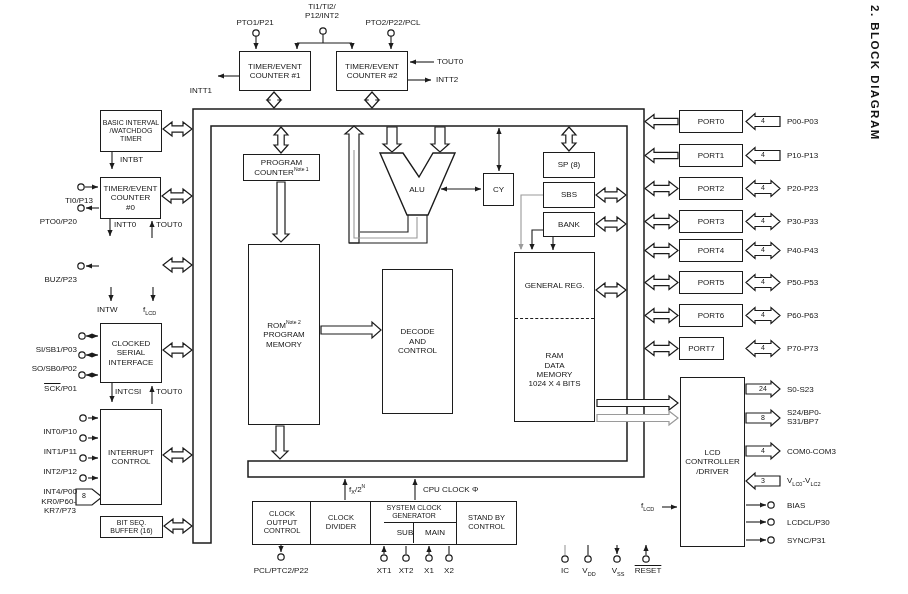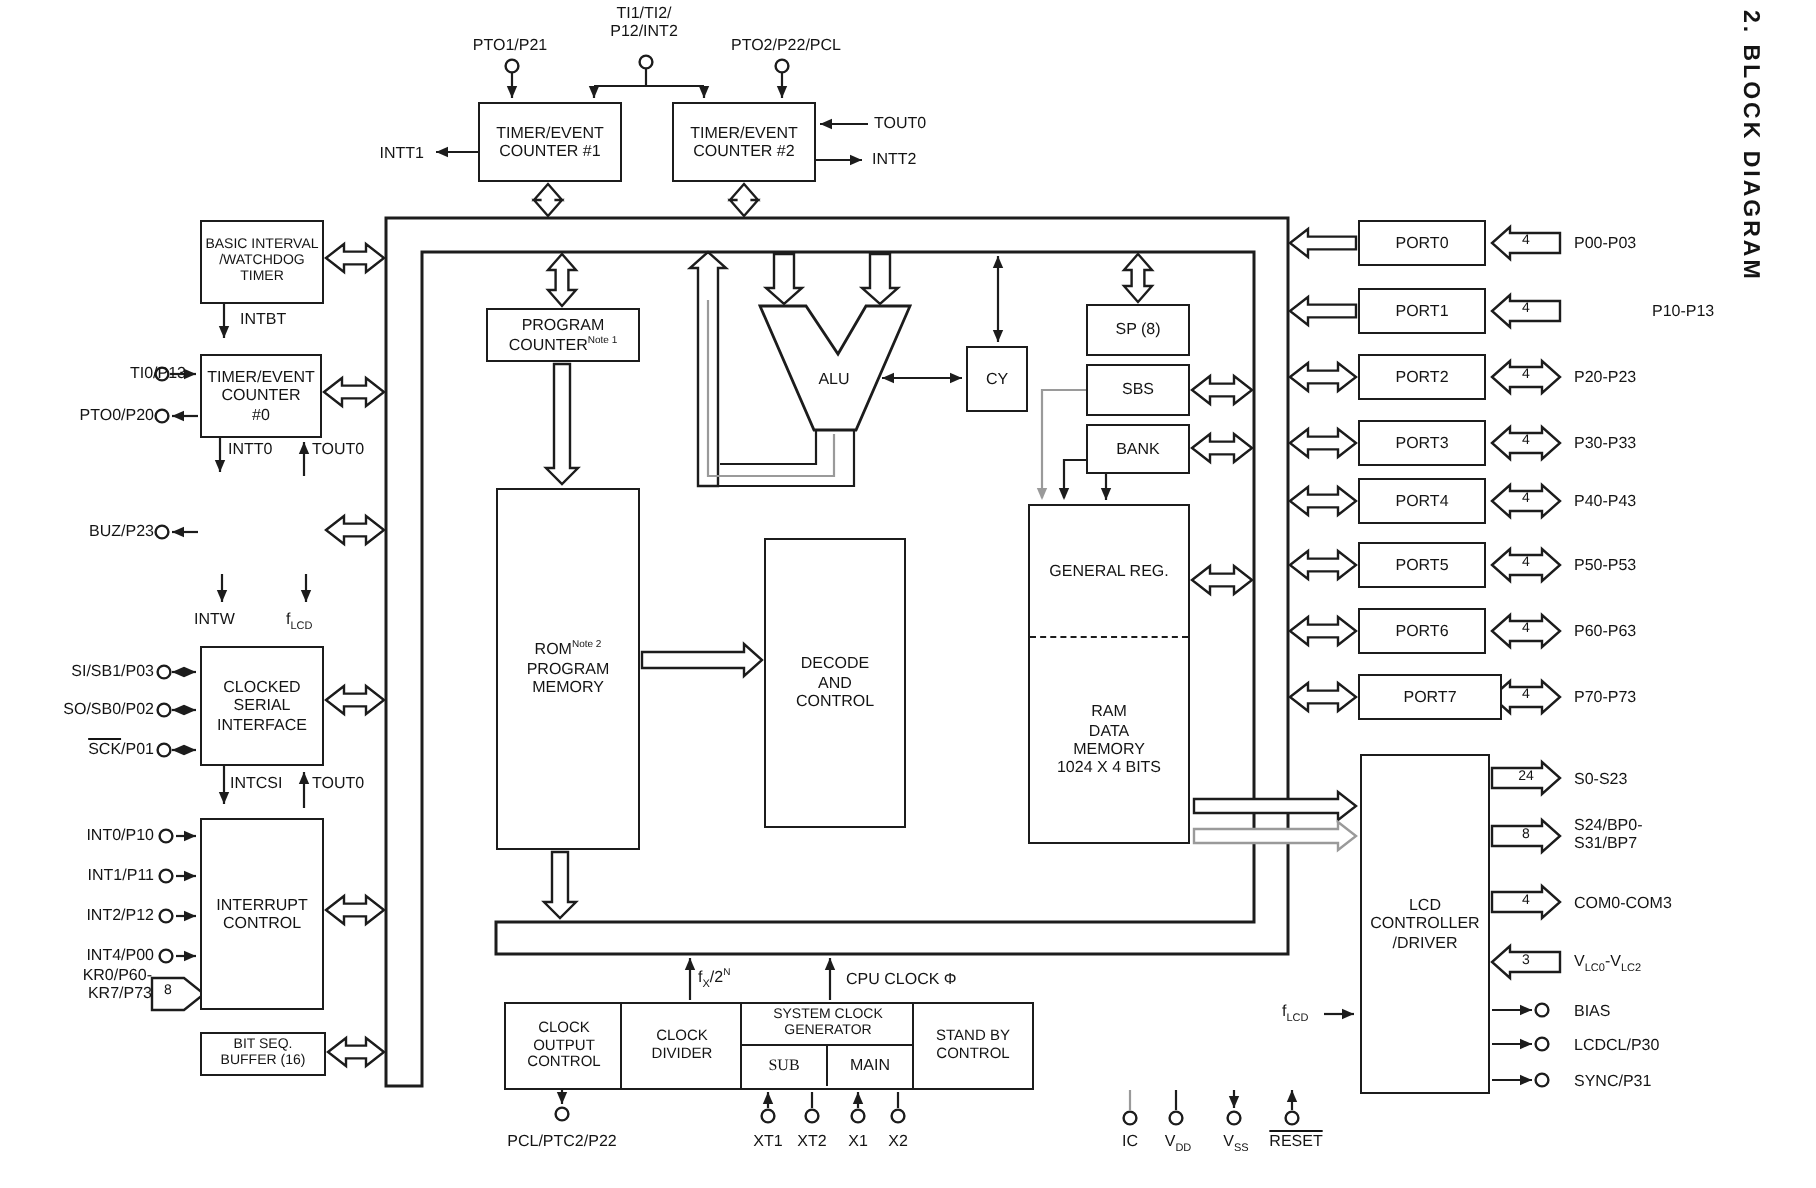--- a/index.html
+++ b/index.html
@@ -6,35 +6,35 @@
   #canvas{position:relative;width:908px;height:594px;background:#fff;overflow:hidden;
           font-family:"Liberation Sans",sans-serif;color:#141414;}
   #wires{position:absolute;left:0;top:0;z-index:0;}
   .box{position:absolute;z-index:2;background:#fff;border:1.5px solid #1c1c1c;box-sizing:border-box;
        display:flex;align-items:center;justify-content:center;text-align:center;
        white-space:pre-line;font-size:8px;line-height:1.18;}
   .box.f7{font-size:7px;}
   .box.f75{font-size:7.5px;}
   .lbl{position:absolute;z-index:3;font-size:8px;line-height:1.15;white-space:pre-line;}
   .lbl.c{transform:translateX(-50%);text-align:center;}
-  .lbl.r{text-align:right;}
+  .lbl.r{text-align:right;margin-top:14px;}
   .num{font-size:7px;text-align:center;}
   sub{font-size:5.5px;}
   sup{font-size:5px;}
   .ov{text-decoration:overline;}
   .vtitle{position:absolute;z-index:3;left:869px;top:5px;writing-mode:vertical-rl;
           font-weight:bold;font-size:11.5px;letter-spacing:1.5px;}
   .gr-top{position:absolute;left:0;top:0;width:100%;height:66px;display:flex;align-items:center;
           justify-content:center;border-bottom:1.5px dashed #1c1c1c;box-sizing:border-box;}
   .gr-bot{position:absolute;left:0;top:67px;width:100%;height:100px;display:flex;align-items:center;
           justify-content:center;white-space:pre-line;}
   .sys-hd{position:absolute;left:0;top:0;width:100%;height:20px;display:flex;align-items:center;
           justify-content:center;font-size:7px;line-height:1.1;white-space:pre-line;}
-  .sys-sub{position:absolute;left:0;top:20px;width:42px;height:21px;border-top:1.5px solid #1c1c1c;
-           display:flex;align-items:center;justify-content:center;font-size:8px;box-sizing:border-box;font-family:Liberation Serif, serif;}
+  .sys-sub{position:absolute;left:13px;top:20px;width:42px;height:21px;border-top:1.5px solid #1c1c1c;
+           display:flex;align-items:center;justify-content:center;font-size:8px;box-sizing:border-box;}
   .sys-main{position:absolute;left:42px;top:20px;width:43px;height:21px;border-top:1.5px solid #1c1c1c;
             border-left:1.5px solid #1c1c1c;display:flex;align-items:center;justify-content:center;
             font-size:8px;box-sizing:border-box;}
 </style>
 </head>
 <body>
 
 <div id="canvas">
   <svg id="wires" width="908" height="594">
       <polygon points="193,109 644,109 644,477 248,477 248,461 627,461 627,126 211,126 211,543 193,543" fill="#fff" stroke="#1c1c1c" stroke-width="1.5"></polygon>
@@ -276,37 +276,37 @@
 DATA
 MEMORY
 1024 X 4 BITS</div>
   </div>
 
   <div class="box" style="left:679px;top:110px;width:64px;height:23px">PORT0</div>
   <span class="lbl num" style="left:757px;top:117px;width:12px">4</span>
   <span class="lbl" style="left:787px;top:117px">P00-P03</span>
   <div class="box" style="left:679px;top:144px;width:64px;height:23px">PORT1</div>
   <span class="lbl num" style="left:757px;top:151px;width:12px">4</span>
-  <span class="lbl" style="left:826px;top:151px">P10-P13</span>
+  <span class="lbl" style="left:787px;top:151px">P10-P13</span>
   <div class="box" style="left:679px;top:177px;width:64px;height:23px">PORT2</div>
   <span class="lbl num" style="left:757px;top:184px;width:12px">4</span>
   <span class="lbl" style="left:787px;top:184px">P20-P23</span>
   <div class="box" style="left:679px;top:210px;width:64px;height:23px">PORT3</div>
   <span class="lbl num" style="left:757px;top:217px;width:12px">4</span>
   <span class="lbl" style="left:787px;top:217px">P30-P33</span>
   <div class="box" style="left:679px;top:239px;width:64px;height:23px">PORT4</div>
   <span class="lbl num" style="left:757px;top:246px;width:12px">4</span>
   <span class="lbl" style="left:787px;top:246px">P40-P43</span>
   <div class="box" style="left:679px;top:271px;width:64px;height:23px">PORT5</div>
   <span class="lbl num" style="left:757px;top:278px;width:12px">4</span>
   <span class="lbl" style="left:787px;top:278px">P50-P53</span>
   <div class="box" style="left:679px;top:304px;width:64px;height:23px">PORT6</div>
   <span class="lbl num" style="left:757px;top:311px;width:12px">4</span>
   <span class="lbl" style="left:787px;top:311px">P60-P63</span>
-  <div class="box" style="left:679px;top:337px;width:72px;height:23px">PORT7</div>
+  <div class="box" style="left:679px;top:337px;width:45px;height:23px">PORT7</div>
   <span class="lbl num" style="left:757px;top:344px;width:12px">4</span>
   <span class="lbl" style="left:787px;top:344px">P70-P73</span>
 
   <div class="box" style="left:680px;top:377px;width:65px;height:170px">LCD
 CONTROLLER
 /DRIVER</div>
   <span class="lbl" style="left:641px;top:501px"><span>f</span><sub>LCD</sub></span>
   <span class="lbl num" style="left:755px;top:385px;width:16px">24</span>
   <span class="lbl" style="left:787px;top:385px">S0-S23</span>
   <span class="lbl num" style="left:757px;top:414px;width:12px">8</span>

